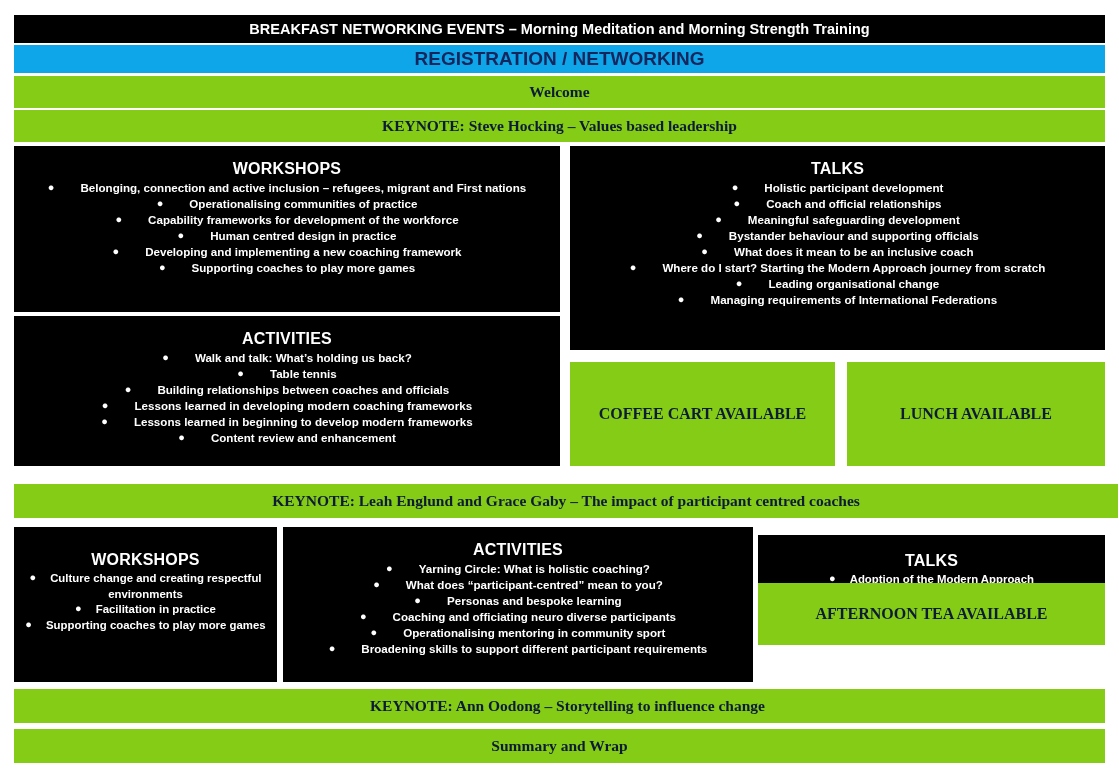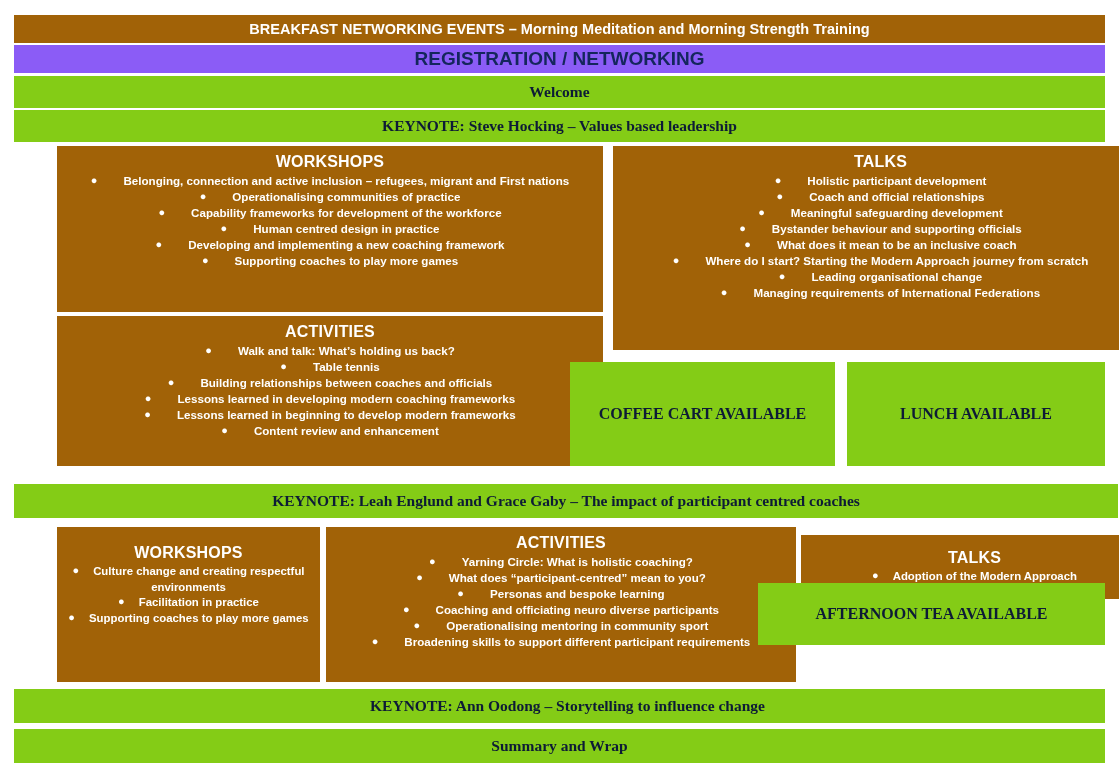--- a/index.html
+++ b/index.html
@@ -23,23 +23,23 @@
   
   .block {
     position: absolute;
     box-sizing: border-box;
     display: flex;
     flex-direction: column;
     align-items: center;
     justify-content: flex-start;
     overflow: hidden;
   }
-  .green  { background: #a16207; }
+  .green  { background: #000000; }
   .yellow { background: #84cc16; font-family: Liberation Serif, serif; }
-  .plain  { background: #8b5cf6; }
+  .plain  { background: #0ea5e9; }
 
   
   .banner {
     color: #ffffff;
     font-size: 14.5px;
     font-weight: bold;
     display: flex;
     align-items: center;
     justify-content: center;
   }
@@ -71,22 +71,21 @@
     font-weight: bold;
     display: flex;
     align-items: center;
     justify-content: center;
     text-align: center;
   }
 
   
   .panel {
     color: #ffffff;
-    padding: 7px 6px 8px 6px;
-    margin-left: 43px;
+    padding: 14px 6px 8px 6px;
   }
   .panel .heading {
     font-size: 16px;
     font-weight: bold;
     text-align: center;
     margin-bottom: 2px;
     letter-spacing: 0.2px;
   }
   .panel ul {
     list-style: none;

